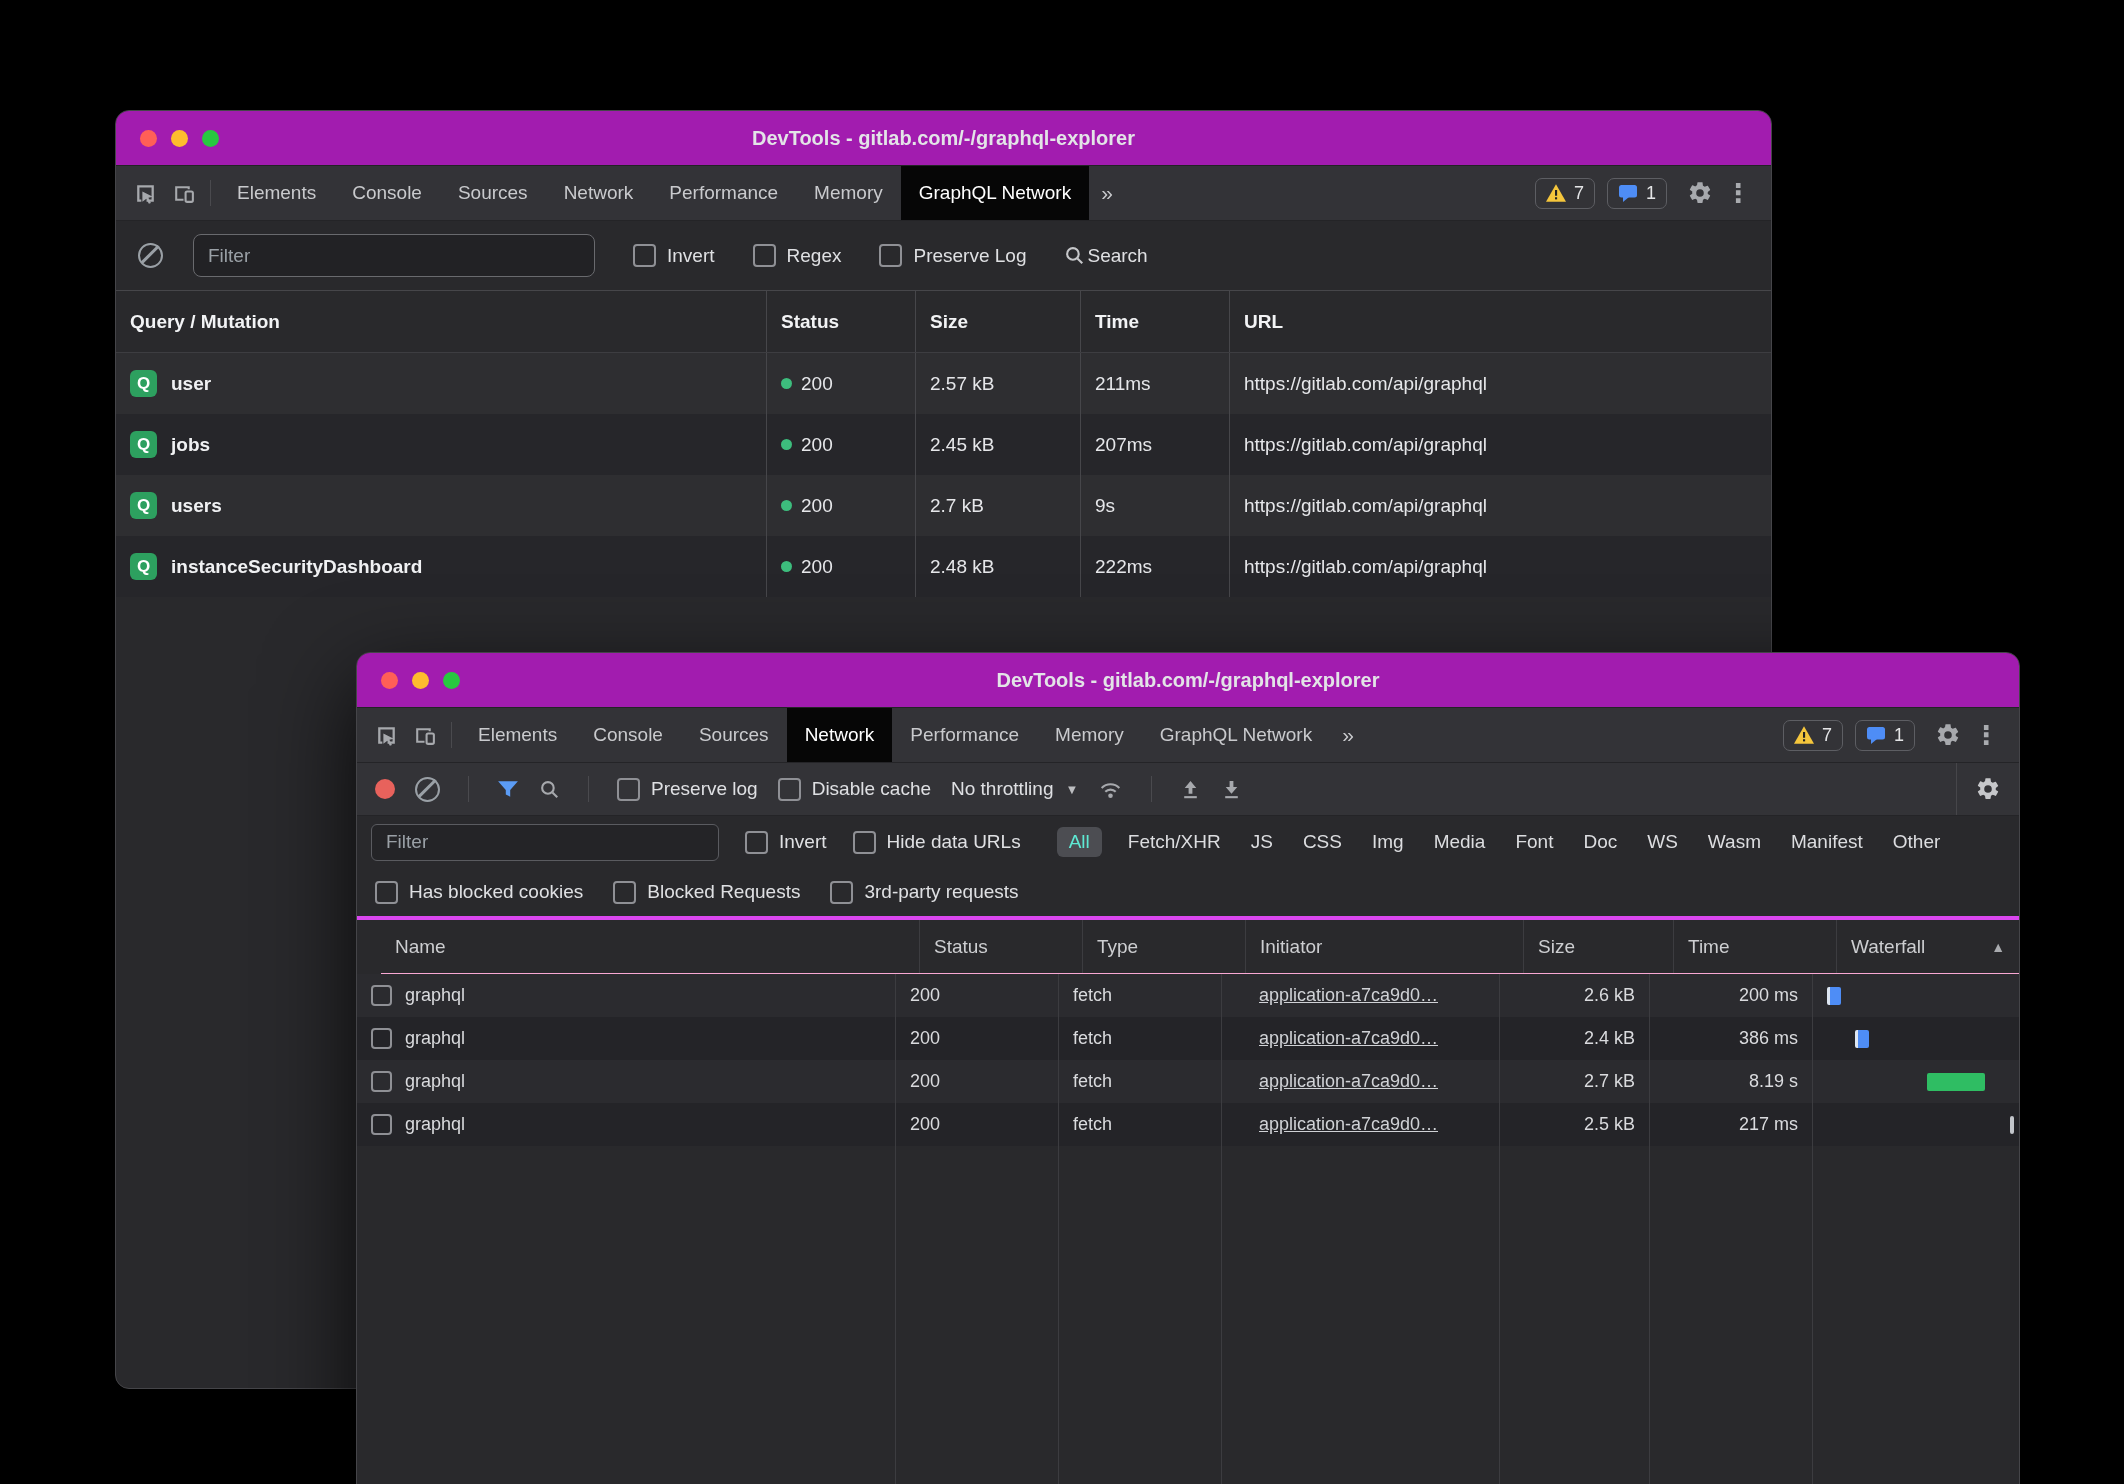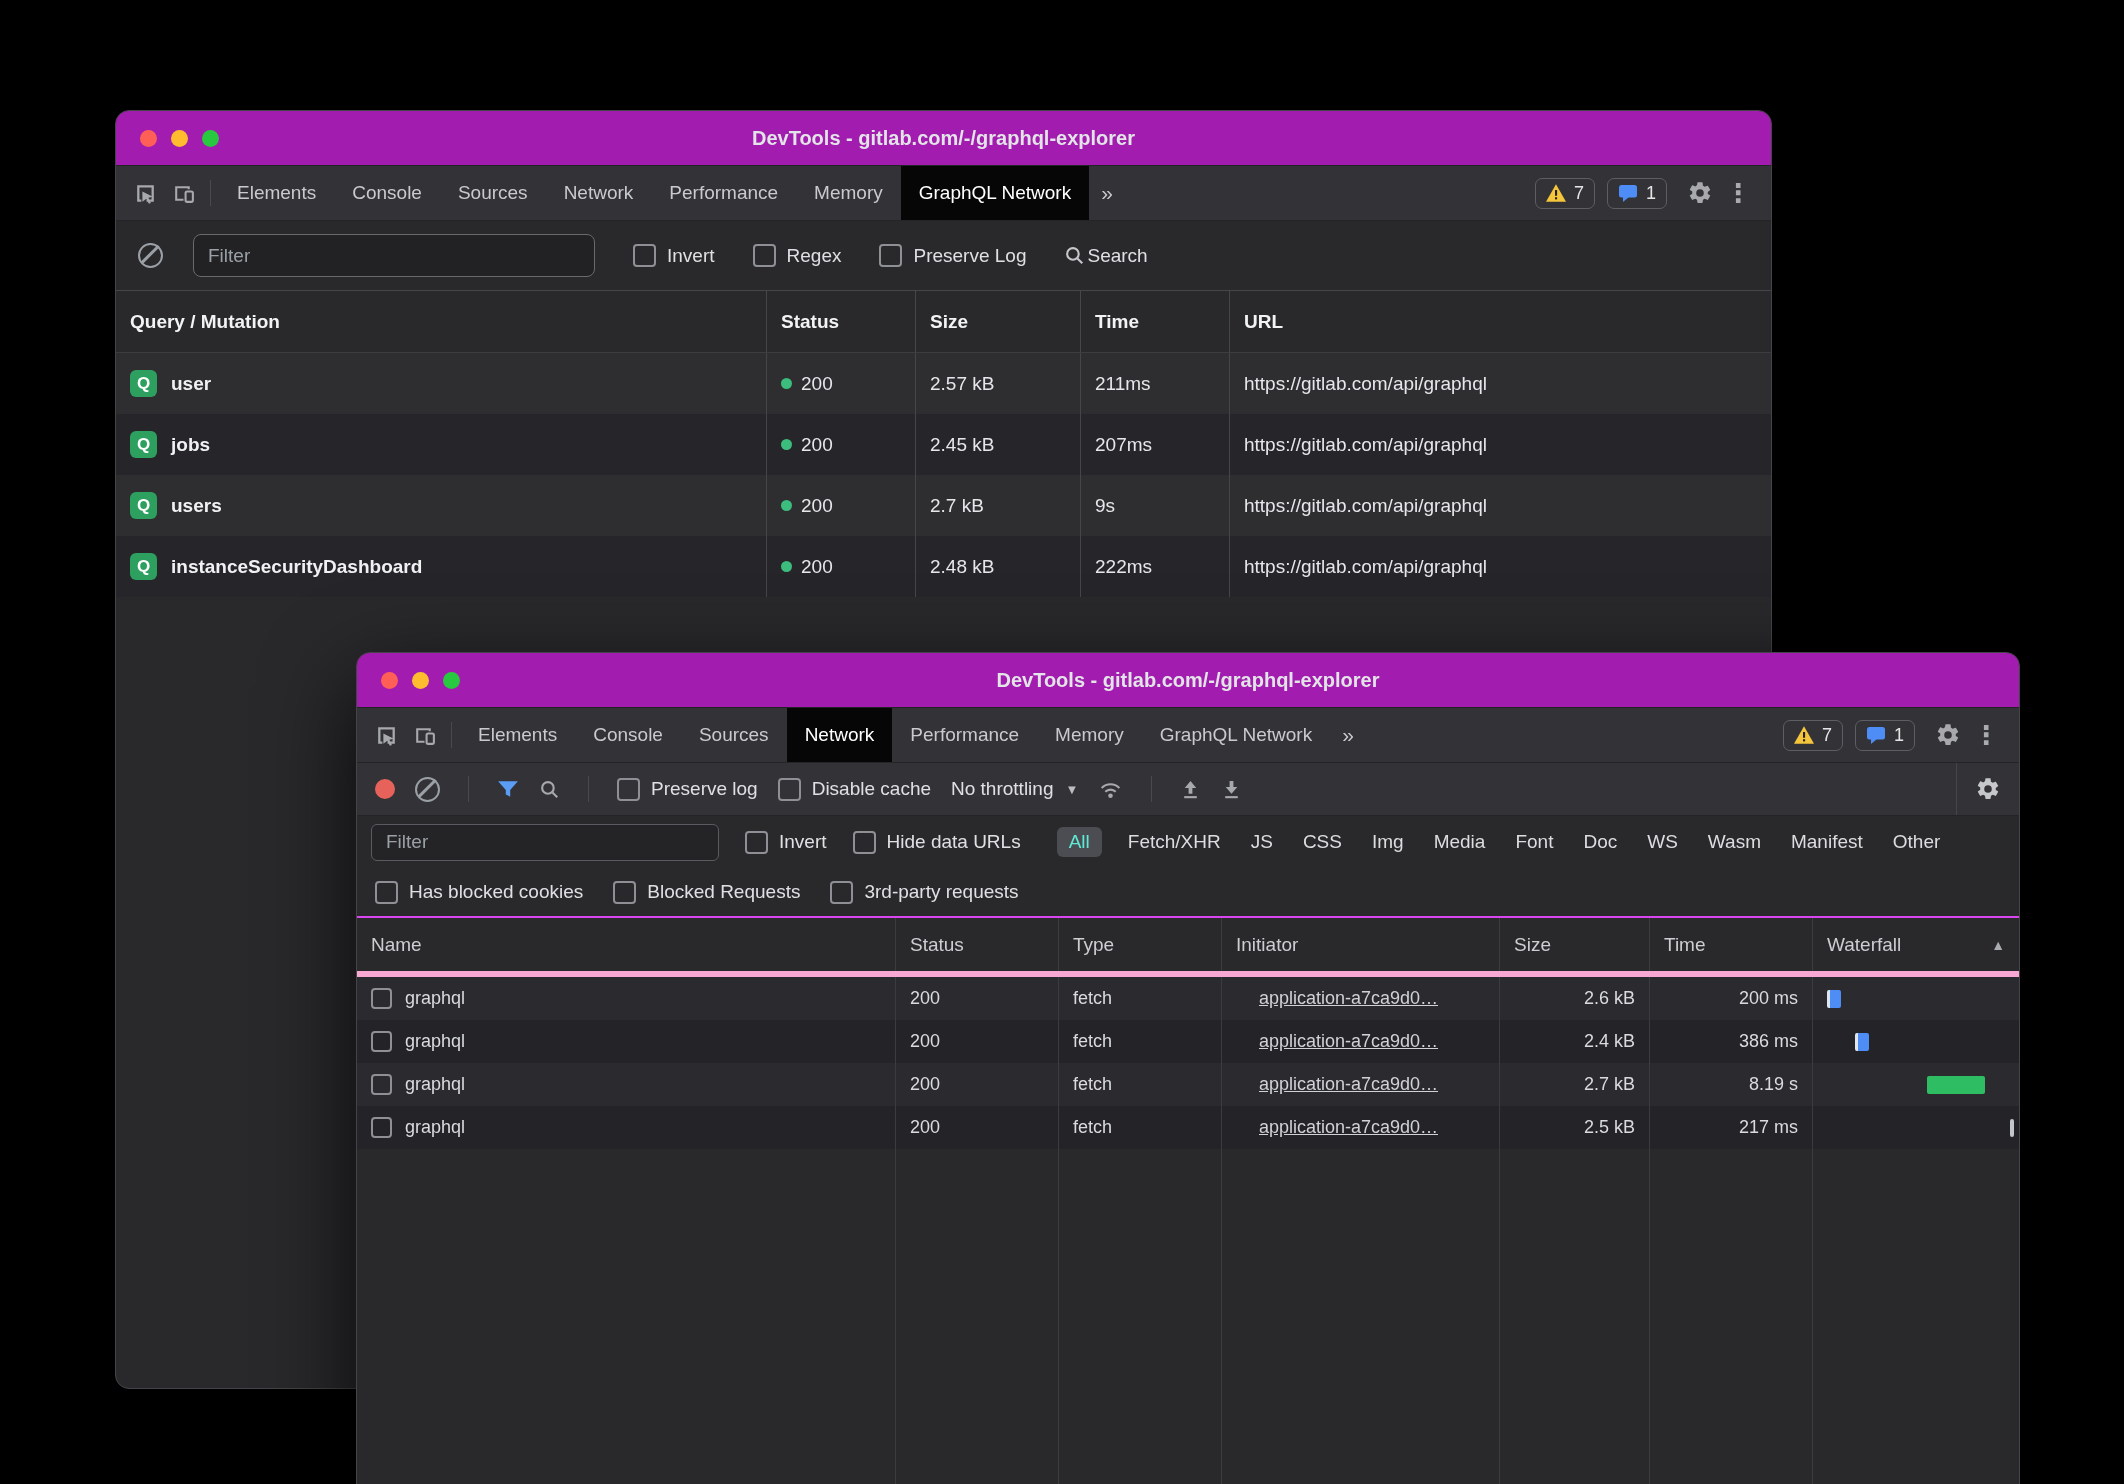--- a/index.html
+++ b/index.html
@@ -75,27 +75,27 @@
   .tb-right{margin-left:auto;border-left:1px solid #46464a;align-self:stretch;display:flex;
     align-items:center;padding:0 18px;}
 
   .fbar2{height:52px;flex:0 0 52px;background:#29292c;display:flex;align-items:center;gap:26px;padding-left:14px;}
   .fbar2 .finput{width:318px;height:35px;border-radius:6px;border:1px solid #5a5b60;background:#242427;}
   .chips{display:flex;align-items:center;gap:22px;margin-left:10px;}
   .chip{font-size:19px;color:#dcdde0;padding:4px 4px;white-space:nowrap;}
   .chip.sel{background:#4c4d52;border-radius:6px;padding:4px 12px;color:#5eead4;}
 
   .fbar3{height:48px;flex:0 0 48px;background:#29292c;display:flex;align-items:center;gap:30px;
-    padding-left:18px;border-bottom:2px solid #d946ef;text-align:center;}
+    padding-left:18px;border-bottom:4px solid #d946ef;text-align:center;}
 
   
   .g2{display:grid;grid-template-columns:538px 163px 163px 278px 150px 163px 1fr;}
   .g2 > div{display:flex;align-items:center;padding:0 14px;overflow:hidden;white-space:nowrap;}
   .g2 > div + div{border-left:1px solid #3c3c40;}
-  .g2.hdr{height:53px;flex:0 0 53px;font-size:19px;color:#cdced1;border-bottom:6px solid #f9a8d4;}
+  .g2.hdr{height:53px;flex:0 0 53px;font-size:19px;color:#cdced1;border-bottom:1px solid #f9a8d4;margin-left:24px;}
   .g2.row{height:43px;flex:0 0 43px;font-size:18px;color:#dadbde;}
   .g2.row.odd{background:#2b2b2f;}
   .g2.row.even{background:#242428;}
   .g2.filler{flex:1 1 auto;}
   .g2 .ra{justify-content:flex-end;}
   .g2 .between{justify-content:space-between;}
   .init-link{text-decoration:underline;color:#d0d2d6;overflow:hidden;text-overflow:ellipsis;margin-left:23px;}
   .namecell .cb{margin-right:13px;}
   .wfcell{position:relative;padding:0 !important;}
   .wfbar{position:absolute;top:50%;transform:translateY(-50%);height:18px;border-radius:2px;}

